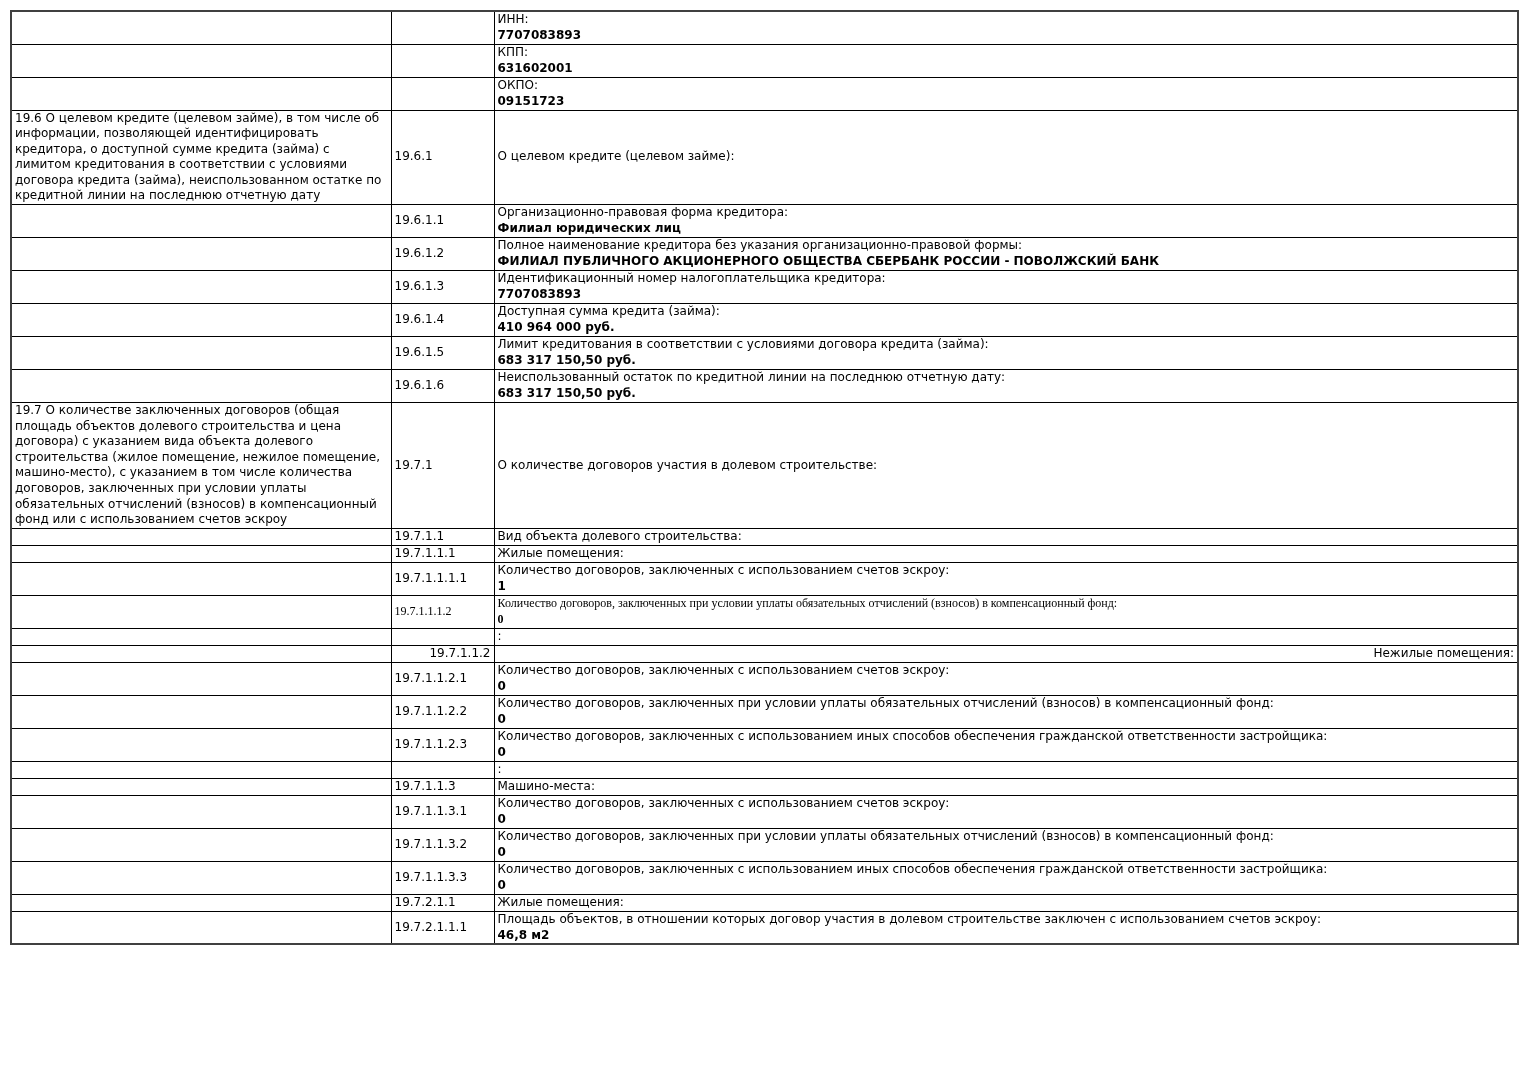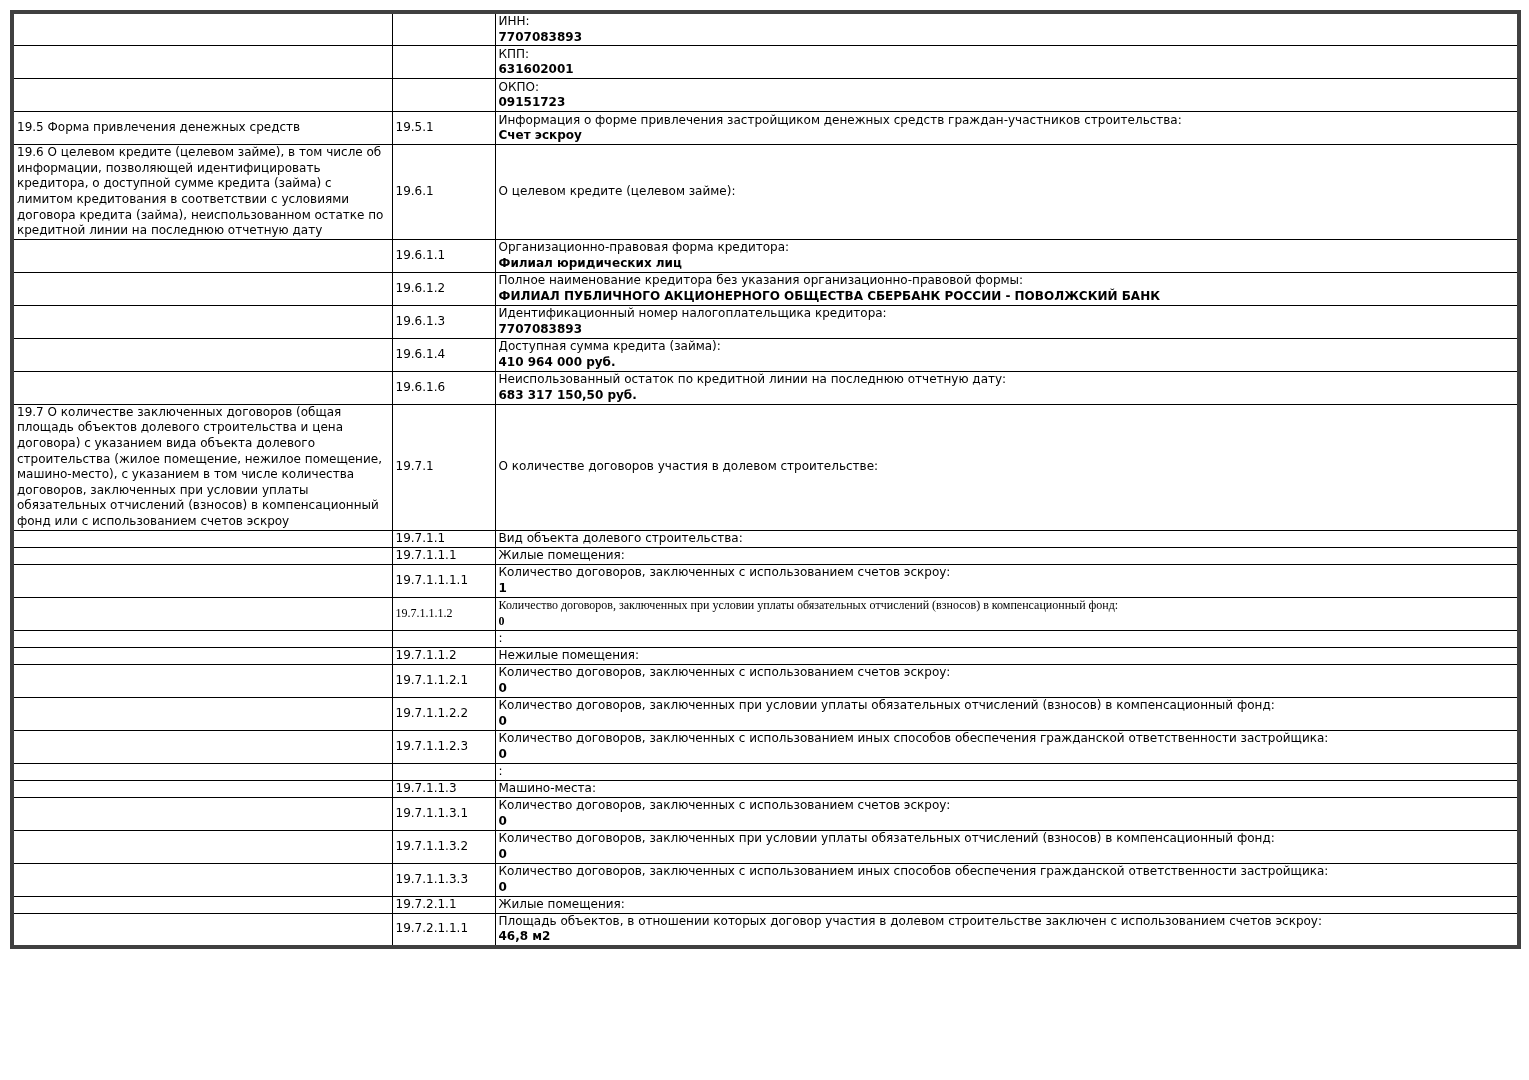--- a/index.html
+++ b/index.html
@@ -16,21 +16,21 @@
     overflow: hidden;
     font-family: "DejaVu Sans", "Liberation Sans", sans-serif;
     font-size: 12px;
     color: #000000;
   }
   table.decl {
     border-collapse: collapse;
     table-layout: fixed;
     width: 1507px;
     margin: 10px 0 0 10px;
-    border: 4px solid #404040;
+    border: 2px solid #404040;
   }
   table.decl td {
     border: 1.5px solid #000000;
     padding: 0 3px;
     vertical-align: middle;
     line-height: 15.6px;
     overflow: hidden;
     word-wrap: break-word;
   }
   td.col-left   { width: 380px; }
@@ -74,32 +74,20 @@
             <div class="section-title"></div>
           </td>
           <td class="col-num">
             <div class="section-number"></div>
           </td>
           <td class="col-content">
             <div class="field-label">ОКПО:</div>
             <div class="field-value">09151723</div>
           </td>
         </tr>
-        <tr style="height: 33px;">
-          <td class="col-left">
-            <div class="section-title">19.5 Форма привлечения денежных средств</div>
-          </td>
-          <td class="col-num">
-            <div class="section-number">19.5.1</div>
-          </td>
-          <td class="col-content">
-            <div class="field-label">Информация о форме привлечения застройщиком денежных средств граждан-участников строительства:</div>
-            <div class="field-value">Счет эскроу</div>
-          </td>
-        </tr>
         <tr>
           <td class="col-left">
             <div class="section-title">19.6 О целевом кредите (целевом займе), в том числе об информации, позволяющей идентифицировать кредитора, о доступной сумме кредита (займа) с лимитом кредитования в соответствии с условиями договора кредита (займа), неиспользованном остатке по кредитной линии на последнюю отчетную дату</div>
           </td>
           <td class="col-num">
             <div class="section-number">19.6.1</div>
           </td>
           <td class="col-content">
             <div class="field-label">О целевом кредите (целевом займе):</div>
           </td>
@@ -150,20 +138,32 @@
           <td class="col-content">
             <div class="field-label">Доступная сумма кредита (займа):</div>
             <div class="field-value">410 964 000 руб.</div>
           </td>
         </tr>
         <tr style="height: 33px;">
           <td class="col-left">
             <div class="section-title"></div>
           </td>
           <td class="col-num">
+            <div class="section-number">19.6.1.5</div>
+          </td>
+          <td class="col-content">
+            <div class="field-label">Лимит кредитования в соответствии с условиями договора кредита (займа):</div>
+            <div class="field-value">683 317 150,50 руб.</div>
+          </td>
+        </tr>
+        <tr style="height: 33px;">
+          <td class="col-left">
+            <div class="section-title"></div>
+          </td>
+          <td class="col-num">
             <div class="section-number">19.6.1.6</div>
           </td>
           <td class="col-content">
             <div class="field-label">Неиспользованный остаток по кредитной линии на последнюю отчетную дату:</div>
             <div class="field-value">683 317 150,50 руб.</div>
           </td>
         </tr>
         <tr>
           <td class="col-left">
             <div class="section-title">19.7 О количестве заключенных договоров (общая площадь объектов долевого строительства и цена договора) с указанием вида объекта долевого строительства (жилое помещение, нежилое помещение, машино-место), с указанием в том числе количества договоров, заключенных при условии уплаты обязательных отчислений (взносов) в компенсационный фонд или с использованием счетов эскроу</div>
@@ -225,21 +225,21 @@
           <td class="col-left">
             <div class="section-title"></div>
           </td>
           <td class="col-num">
             <div class="section-number"></div>
           </td>
           <td class="col-content">
             <div class="field-label">:</div>
           </td>
         </tr>
-        <tr style="height: 17px;">
+        <tr style="height: 17px; text-align: right;">
           <td class="col-left">
             <div class="section-title"></div>
           </td>
           <td class="col-num">
             <div class="section-number">19.7.1.1.2</div>
           </td>
           <td class="col-content">
             <div class="field-label">Нежилые помещения:</div>
           </td>
         </tr>

